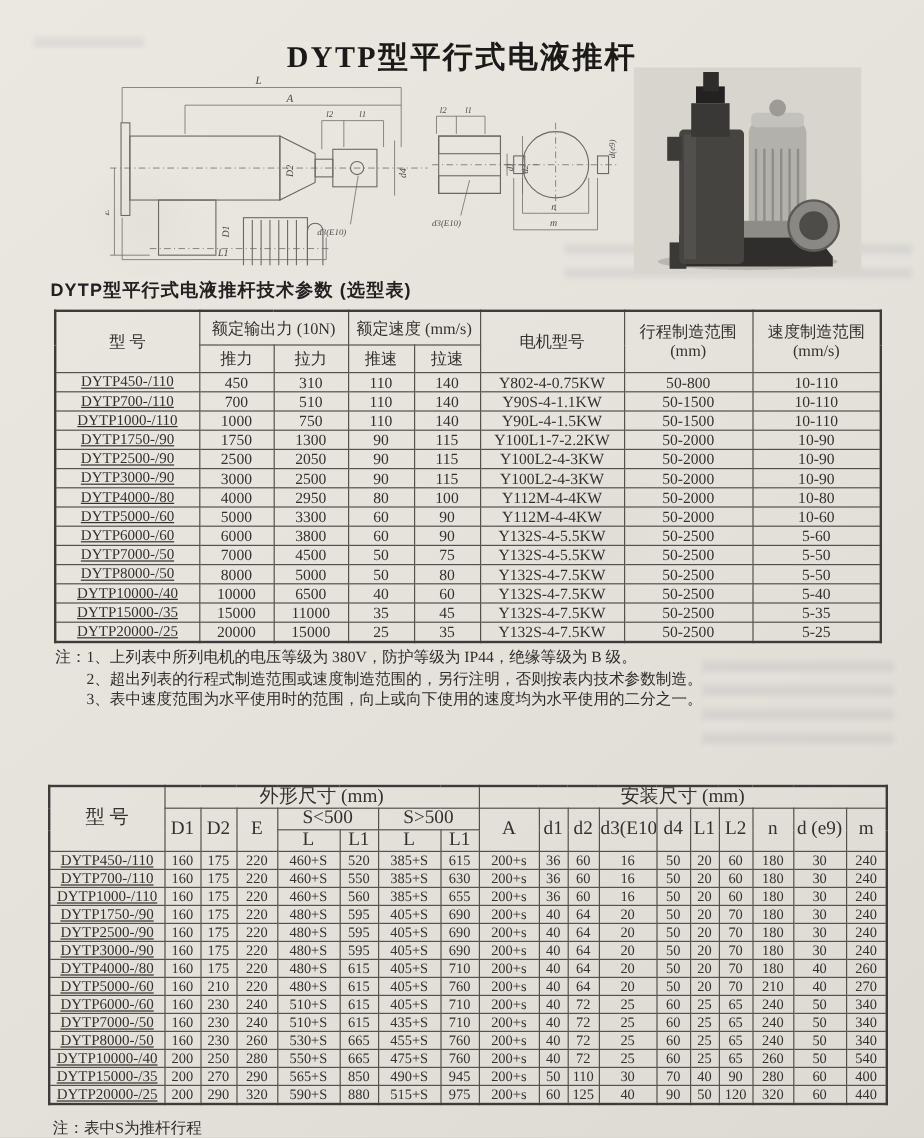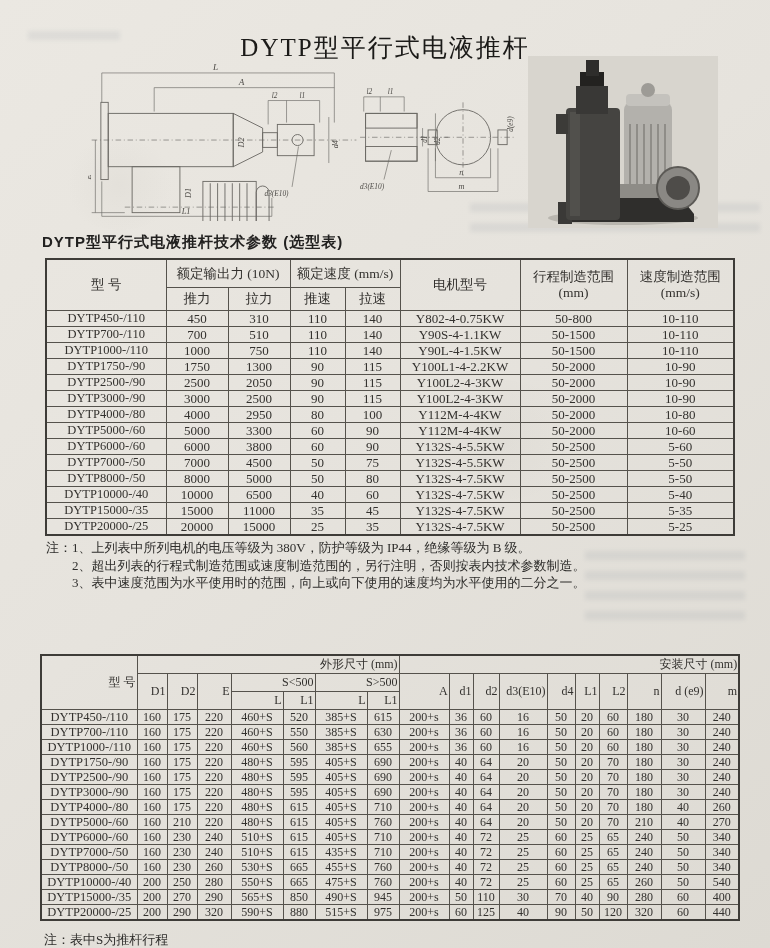--- a/index.html
+++ b/index.html
@@ -1,42 +1,42 @@
 <!DOCTYPE html>
 <html><head>
 <meta charset="utf-8">
 <style>
   html,body{margin:0;padding:0;background:#c9c6c0;}
   .page{position:relative;width:770px;height:948px;margin:0 auto;overflow:hidden;
         background:linear-gradient(140deg,#ebe8e2 0%,#e6e3dd 45%,#ddDAd3 100%);
         background-color:#e6e3dd;
         font-family:"Liberation Serif",serif;color:#2f2e2c;}
   .title{position:absolute;top:14px;left:0;width:100%;text-align:center;
-         font-size:25px;font-weight:normal;letter-spacing:2px;color:#1b1a18;}
+         font-size:25px;font-weight:bold;letter-spacing:2px;color:#1b1a18;}
   
   .bleed{position:absolute;opacity:0.08;filter:blur(2px);
          background:repeating-linear-gradient(0deg,#46566c 0 9px,transparent 9px 20px);}
   .blotch{position:absolute;border-radius:50%;opacity:.25;
           background:radial-gradient(circle,#d3d0c9 0%,transparent 70%);}
   .sec-h{position:absolute;left:42px;font-family:"Liberation Sans",sans-serif;
          font-weight:bold;font-size:15px;color:#222120;letter-spacing:1px;}
   #sec-h1{top:233px;} #sec-h2{top:632px;}
   table{position:absolute;border-collapse:collapse;table-layout:fixed;
         border:2px solid #3e3c38;background:transparent;}
   th,td{border:1px solid #55524c;text-align:center;vertical-align:middle;
         padding:0 1px;font-weight:normal;color:#33312e;overflow:hidden;white-space:nowrap;}
   #t1{top:258px;left:45px;width:688px;}
   #t1 th{font-size:13.5px;}
   #t1 thead tr.r1 th{height:27px;}
   #t1 thead tr.r2 th{height:22px;}
   #t1 td{height:15px;font-size:13px;line-height:1.05;}
   #t2{top:654px;left:40px;width:700px;}
-  #t2 th{font-size:12px;height:17px;line-height:1.05;text-align:right;}
+  #t2 th{font-size:16px;height:17px;line-height:1.05;}
   #t2 td{height:14px;font-size:12px;line-height:1;}
-  #t2 td.model, #t1 td.model{font-size:12.5px;letter-spacing:0;}
+  #t2 td.model, #t1 td.model{font-size:12.5px;letter-spacing:0;text-decoration:underline;}
   .two-line div{line-height:1.15;}
   .notes{position:absolute;left:46px;top:539px;width:670px;font-size:13px;
          line-height:17.5px;color:#2e2d2b;}
   .notes .nl{padding-left:26px;}
   .notes .nl.first{padding-left:0;font-family:Liberation Serif, serif;}
   .note2{position:absolute;left:44px;top:931px;font-size:13px;color:#2e2d2b;}
   .figures{position:absolute;top:60px;left:88px;}
   .photo-wrap{position:absolute;top:56px;left:528px;}
   svg text{font-family:"Liberation Serif",serif;font-style:italic;fill:#4c4a46;}
   .dwg line,.dwg rect,.dwg circle,.dwg polygon,.dwg path{stroke:#6b6964;stroke-width:1;fill:none;}
@@ -243,21 +243,21 @@
           <td>Y90L-4-1.5KW</td>
           <td>50-1500</td>
           <td>10-110</td>
         </tr>
         <tr>
           <td class="model">DYTP1750-/90</td>
           <td>1750</td>
           <td>1300</td>
           <td>90</td>
           <td>115</td>
-          <td>Y100L1-4-2.2KW</td>
+          <td>Y100L1-7-2.2KW</td>
           <td>50-2000</td>
           <td>10-90</td>
         </tr>
         <tr>
           <td class="model">DYTP2500-/90</td>
           <td>2500</td>
           <td>2050</td>
           <td>90</td>
           <td>115</td>
           <td>Y100L2-4-3KW</td>

